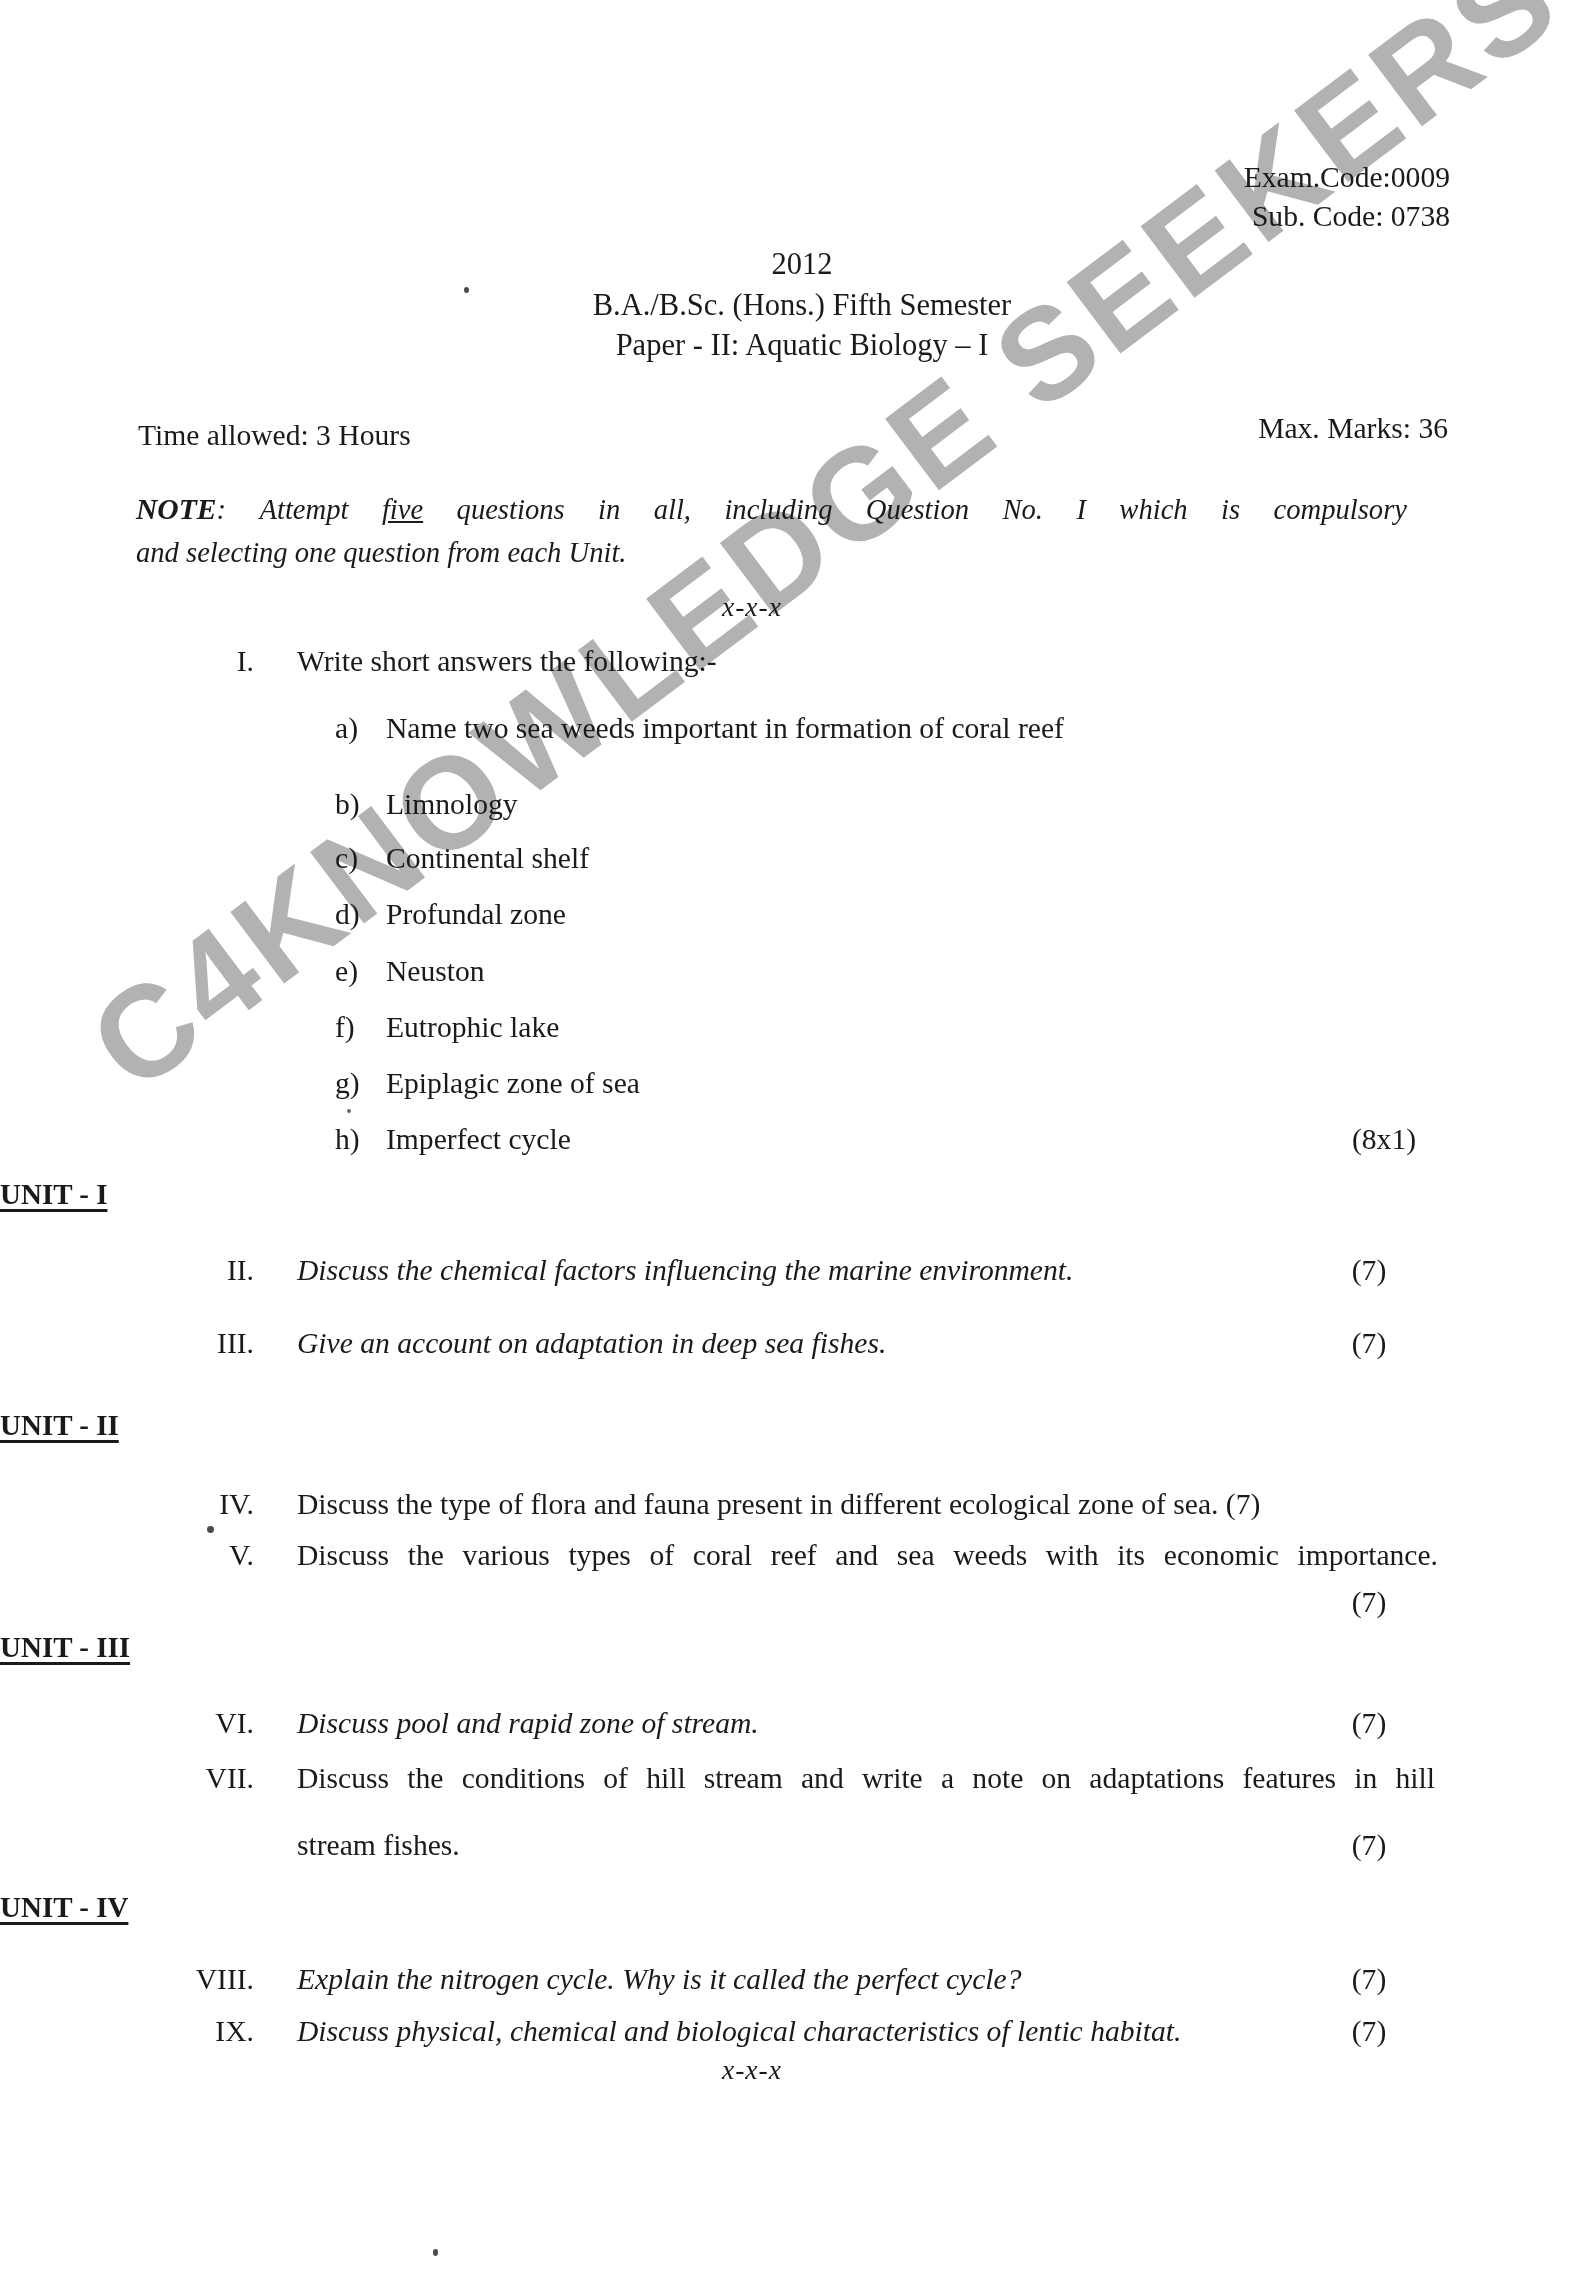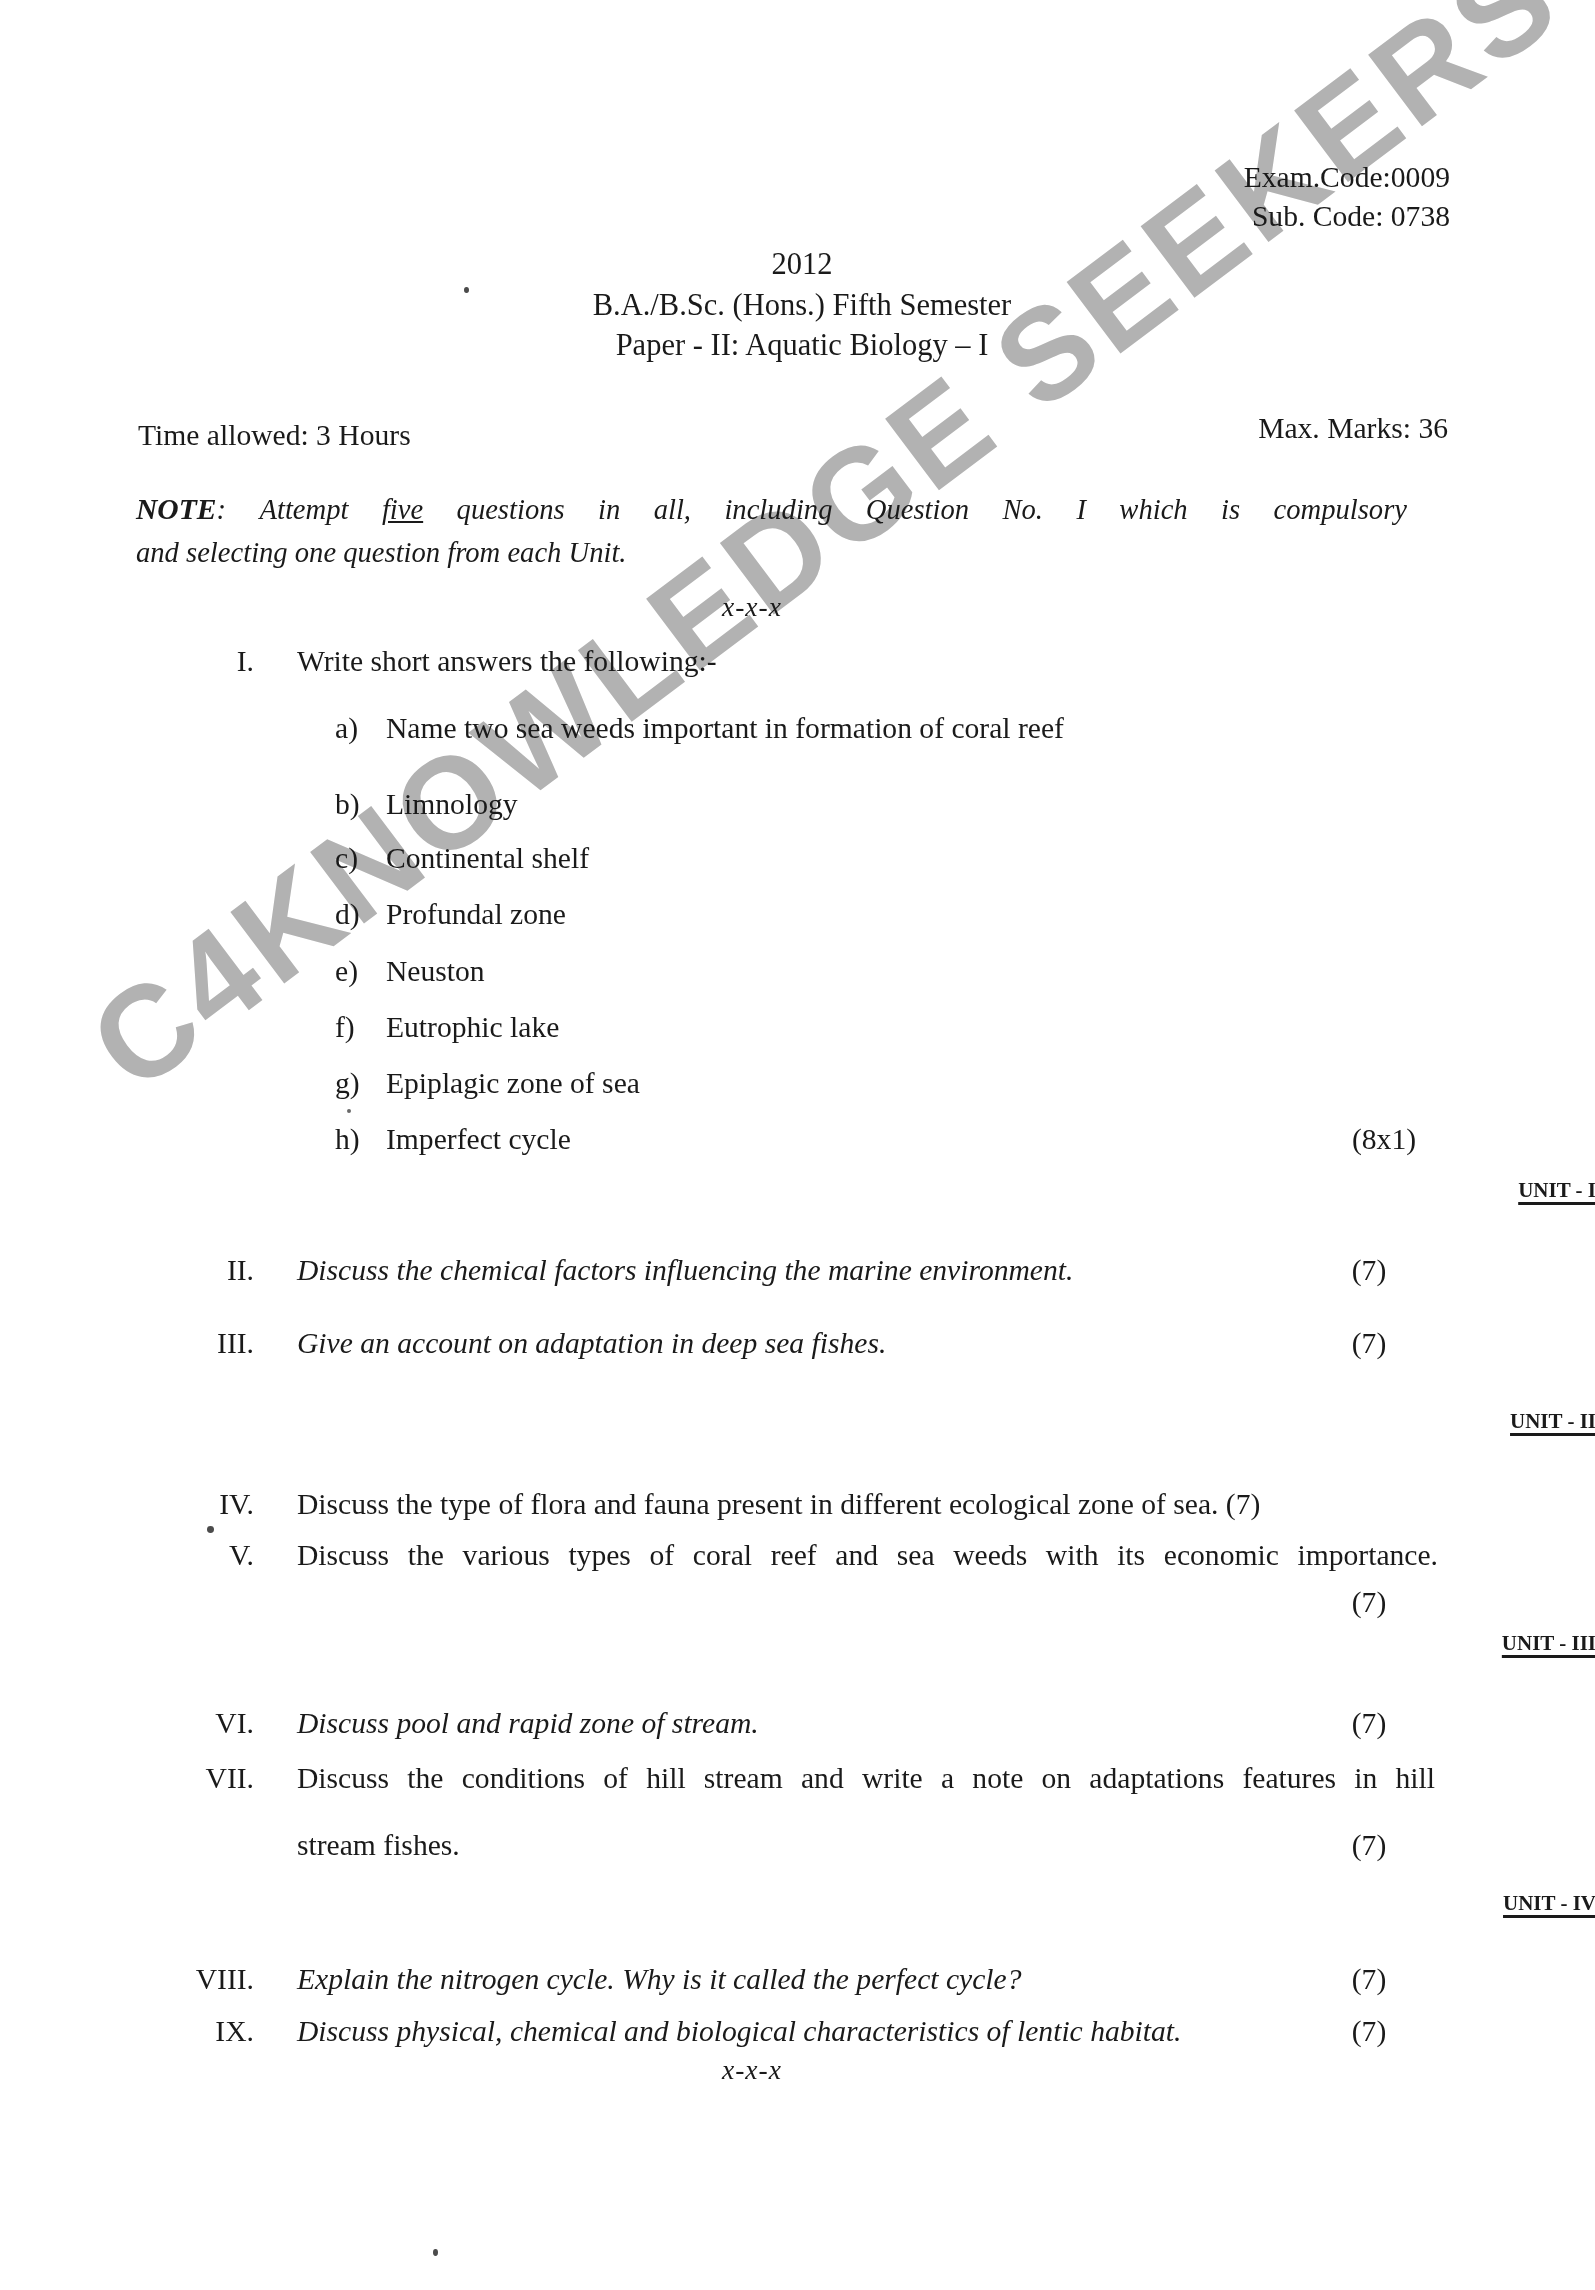--- a/index.html
+++ b/index.html
@@ -162,22 +162,22 @@
   .subtext {
     position: absolute;
     left: 386px;
     width: 887px;
   }
 
   
   .unit-head {
     left: 0;
     width: 1596px;
-    text-align: right;
-    font-size: 21px;
+    text-align: left;
+    font-size: 29px;
     font-weight: bold;
   }
   .unit-head span {
     text-decoration: underline;
     text-underline-offset: 4.9px;
     text-decoration-thickness: 3px;
   }
 
   
   .speck {

